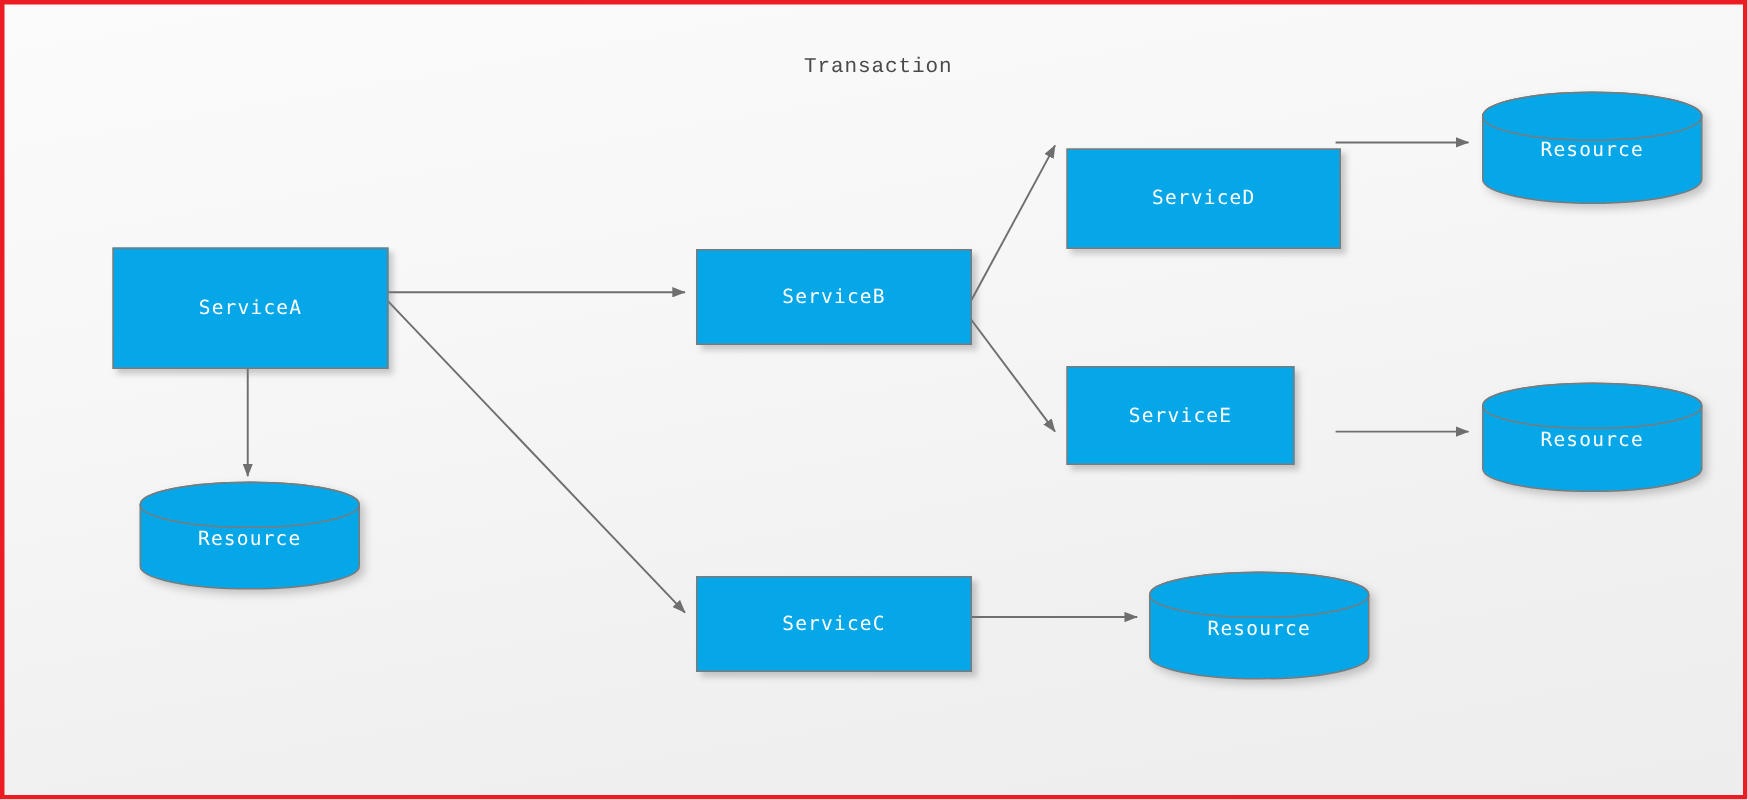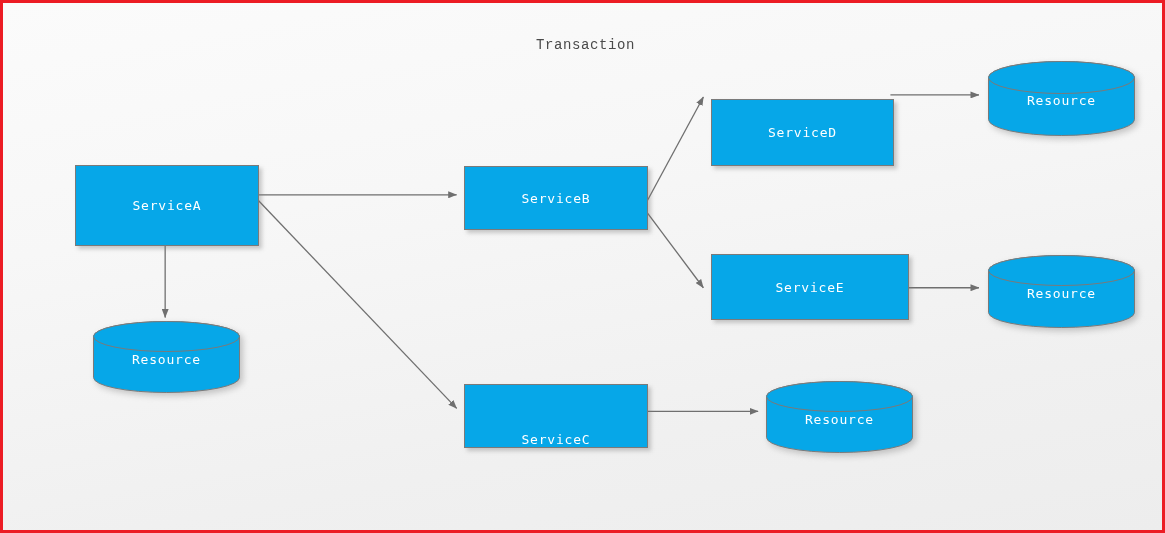--- a/index.html
+++ b/index.html
@@ -97,27 +97,27 @@
 
   <div class="diagram-title" style="left: 533px; top: 34px;">Transaction</div>
 
   <div id="node-layer">
       <div class="node service-box" style="left: 72px; top: 162px; width: 184px; height: 81px;">
         <span class="service-label">ServiceA</span>
       </div>
       <div class="node service-box" style="left: 461px; top: 163px; width: 184px; height: 64px;">
         <span class="service-label">ServiceB</span>
       </div>
-      <div class="node service-box" style="left: 461px; top: 381px; width: 184px; height: 64px; align-items: flex-end;">
+      <div class="node service-box" style="left: 461px; top: 381px; width: 184px; height: 64px;">
         <span class="service-label">ServiceC</span>
       </div>
       <div class="node service-box" style="left: 708px; top: 60px; width: 183px; height: 67px; margin-top: 36px;">
         <span class="service-label">ServiceD</span>
       </div>
-      <div class="node service-box" style="left: 708px; top: 251px; width: 198px; height: 66px;">
+      <div class="node service-box" style="left: 708px; top: 241px; width: 152px; height: 66px;">
         <span class="service-label">ServiceE</span>
       </div>
       <div class="node cylinder" style="left: 90px; top: 318px; width: 147px; height: 72px;">
         <svg width="147" height="72" viewBox="0 0 147 72">
           <path d="M0.5,15.5 L0.5,56.5 A73,15 0 0 0 146.5,56.5 L146.5,15.5 A73,15 0 0 0 0.5,15.5 Z" fill="#06a7e8" stroke="#7a7a7a" stroke-width="1"></path>
           <ellipse cx="73.5" cy="15.5" rx="73" ry="15" fill="#06a7e8" stroke="#7a7a7a" stroke-width="1"></ellipse>
         </svg>
         <div class="cyl-label" style="top: 31px;">Resource</div>
       </div>
       <div class="node cylinder" style="left: 985px; top: 58px; width: 147px; height: 75px;">

